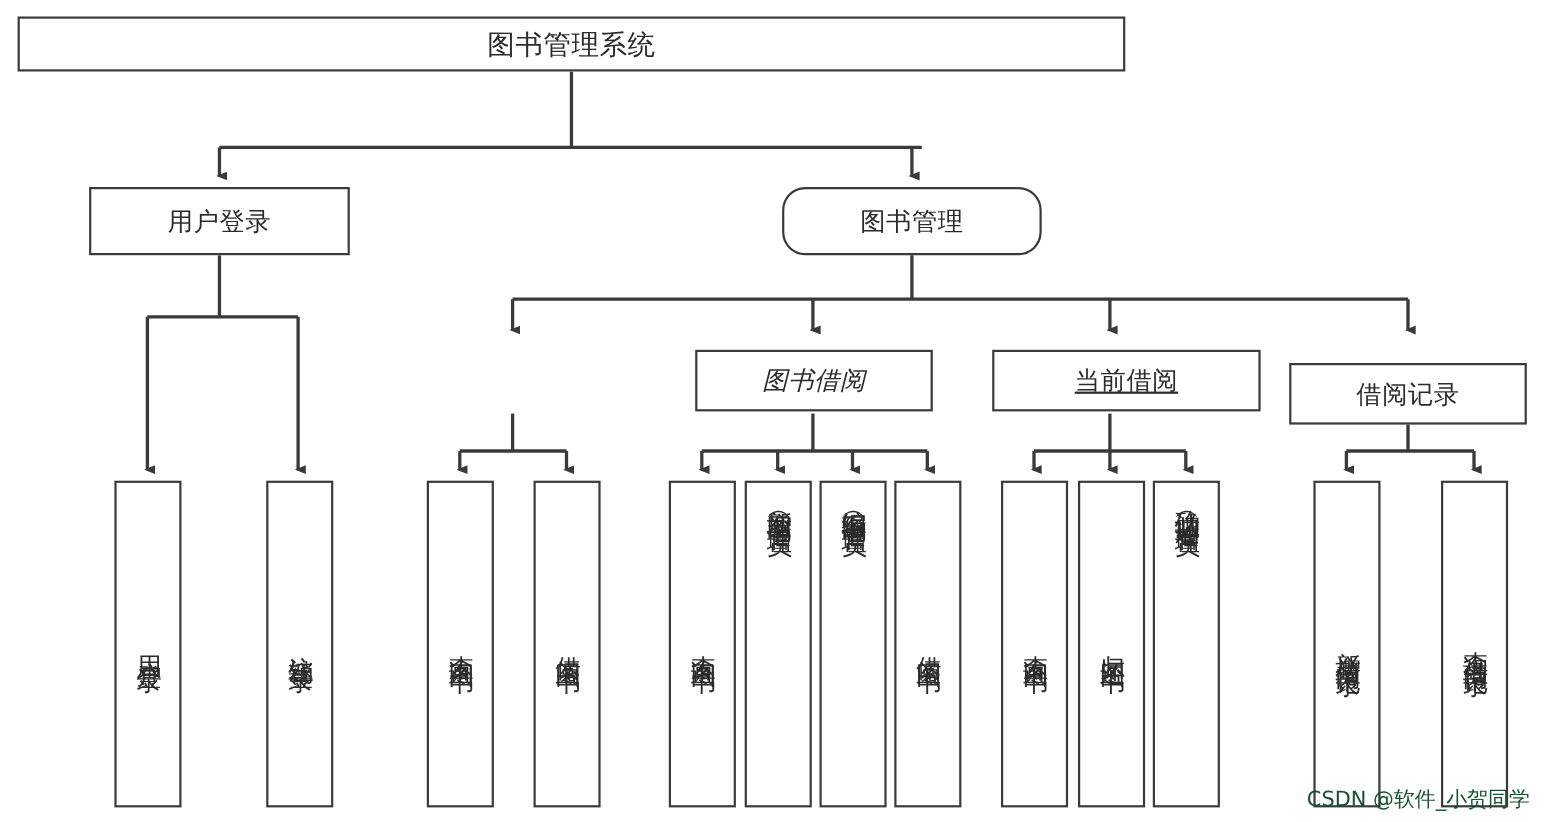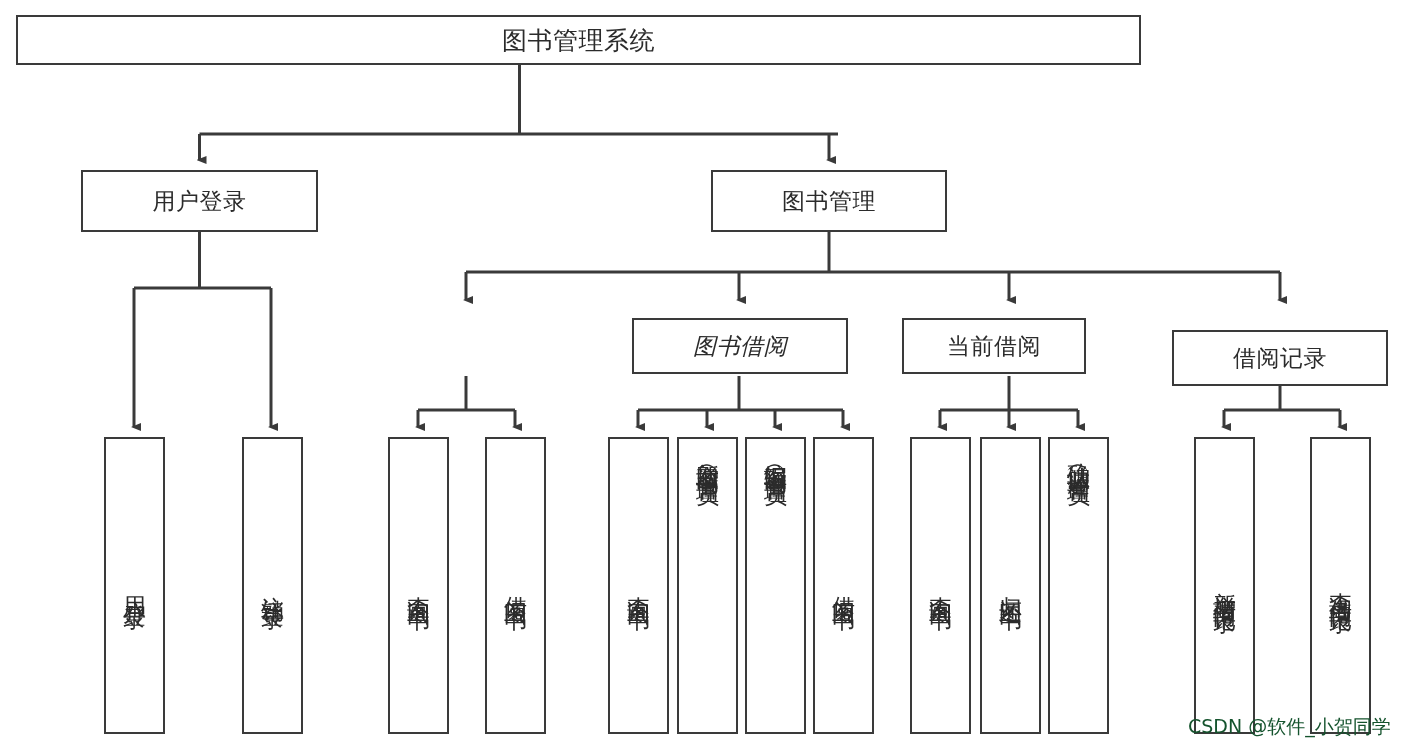--- a/index.html
+++ b/index.html
@@ -120,35 +120,35 @@
       <path d="M1009,410 L1009,427" marker-end="url(#arrow)"></path>
       <path d="M1078,410 L1078,427" marker-end="url(#arrow)"></path>
 
       <path d="M1280,376 L1280,410"></path>
       <path d="M1224,410 L1340,410"></path>
       <path d="M1224,410 L1224,427" marker-end="url(#arrow)"></path>
       <path d="M1340,410 L1340,427" marker-end="url(#arrow)"></path>
     </g>
   </svg>
 
-  <div class="node root" style="left:16px; top:15px; width:1125px; height:50px;">
+  <div class="node root" style="left:16px; top:15px; width:1007px; height:50px;">
     <span class="node-label">图书管理系统</span>
   </div>
 
   <div class="node branch" style="left:81px; top:170px; width:237px; height:62px;">
     <span class="node-label">用户登录</span>
   </div>
-  <div class="node branch" style="left:711px; top:170px; width:236px; height:62px;">
+  <div class="node branch" style="left:711px; top:170px; width:236px; height:62px;border-radius:21px;">
     <span class="node-label">图书管理</span>
   </div>
 
   <div class="node sub" style="left:632px; top:318px; width:216px; height:56px;font-style:italic;">
     <span class="node-label">图书借阅</span>
   </div>
-  <div class="node sub" style="left:902px; top:318px; width:184px; height:56px;">
+  <div class="node sub" style="left:902px; top:318px; width:244px; height:56px;text-decoration:underline;">
     <span class="node-label">当前借阅</span>
   </div>
   <div class="node sub" style="left:1172px; top:318px; width:216px; height:56px;margin-top:12px;">
     <span class="node-label">借阅记录</span>
   </div>
 
   <div class="node leaf" style="left:104px; top:437px; width:61px; height:297px;">
     <span class="node-label">用户登录</span>
   </div>
   <div class="node leaf" style="left:242px; top:437px; width:61px; height:297px;">

